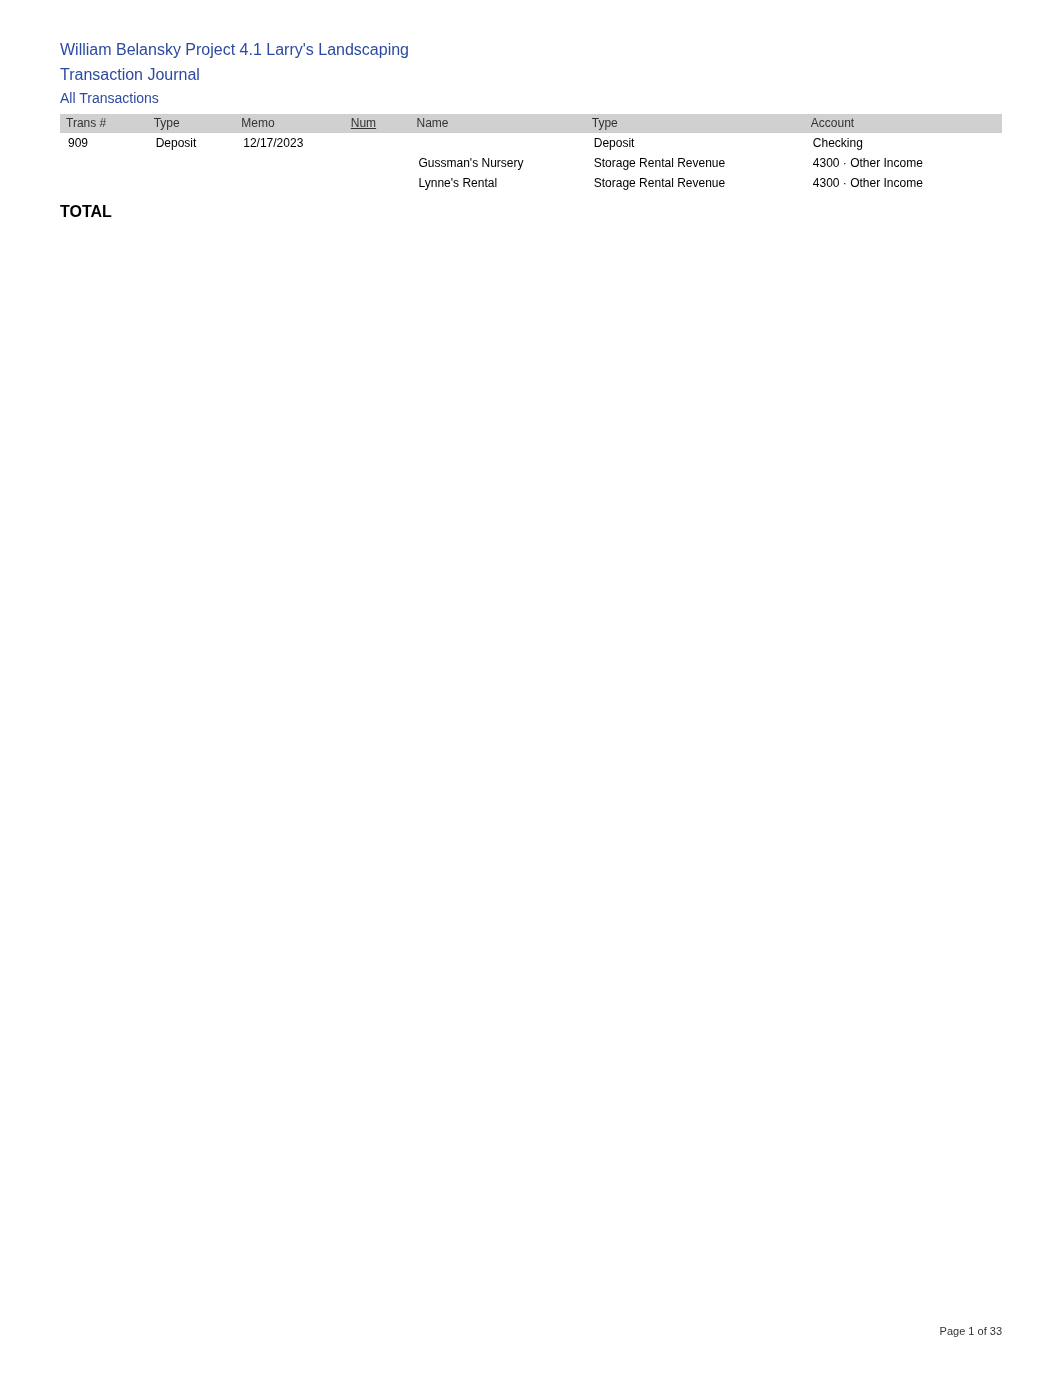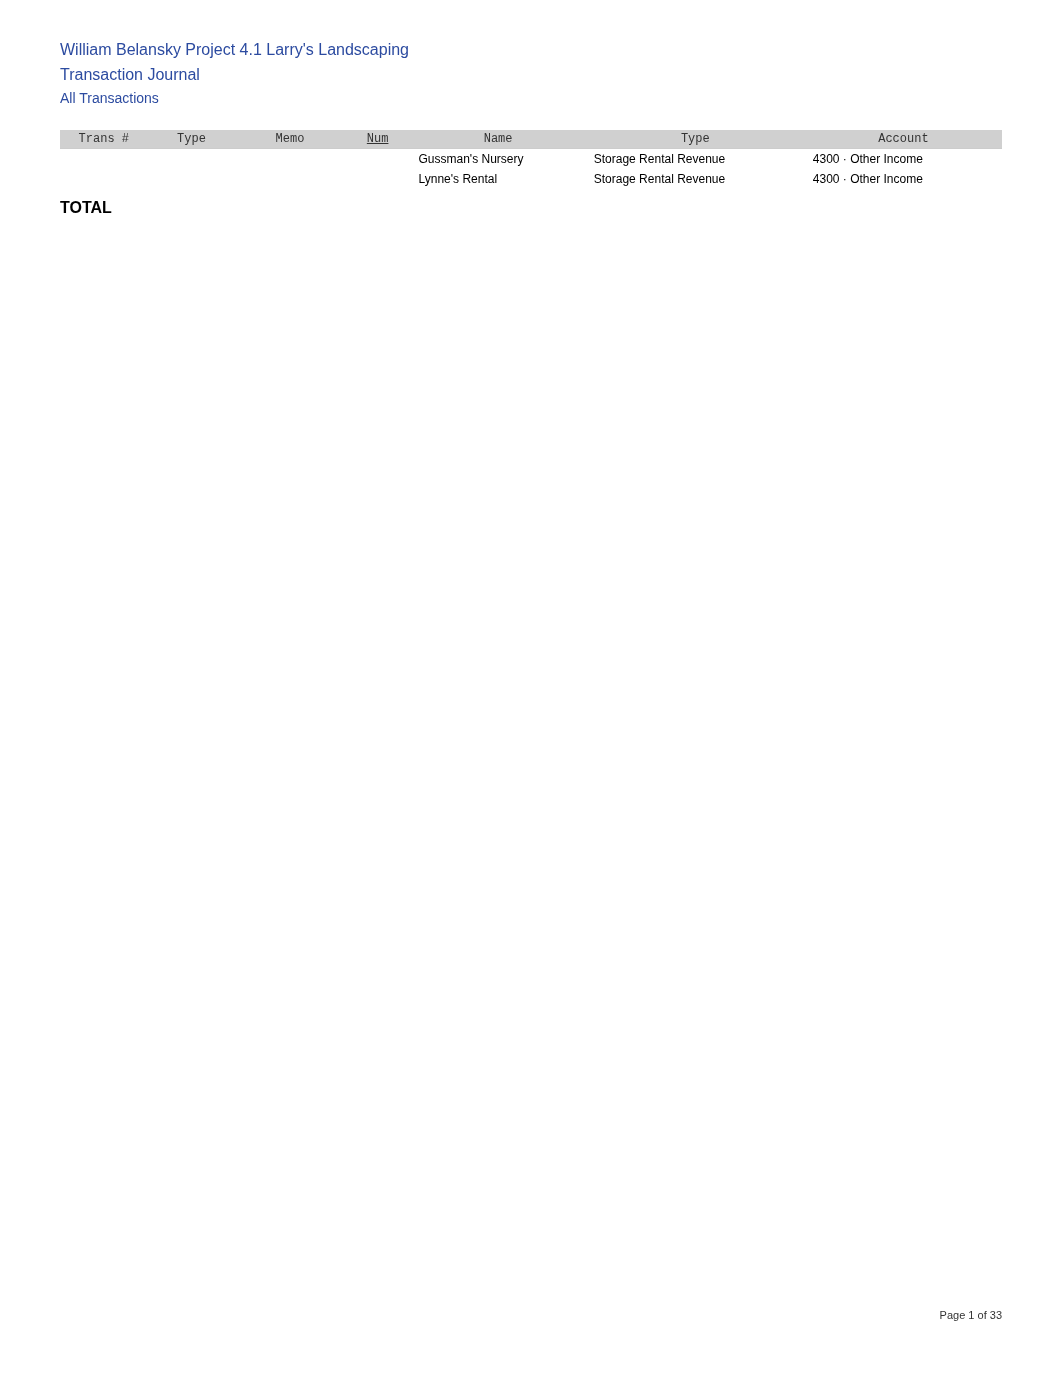--- a/index.html
+++ b/index.html
@@ -22,59 +22,58 @@
       color: #2c4ba0;
       font-size: 16px;
       font-weight: normal;
       line-height: 1.3;
       margin-bottom: 4px;
     }
 
     .report-subtitle {
       color: #2c4ba0;
       font-size: 14px;
-      margin-bottom: 24px;
+      margin-bottom: 8px;
     }
 
     table {
       width: 100%;
       border-collapse: collapse;
       margin-top: 4px;
     }
 
     thead tr th {
       font-weight: normal;
       font-size: 12px;
       color: #333;
       padding: 4px 8px;
-      text-align: center;
+      text-align: left;
       border-bottom: 1px solid #ccc;
       background: #e8e8e8;
-      font-family: Liberation Mono, monospace;
     }
 
     thead tr th.num-col {
       text-decoration: underline;
     }
 
     tbody tr td {
       padding: 3px 8px;
       font-size: 12px;
       vertical-align: top;
     }
 
     .total-row {
       margin-top: 10px;
       font-size: 16px;
       font-weight: bold;
     }
 
     .page-number {
       position: fixed;
-      bottom: 56px;
+      bottom: 40px;
       right: 60px;
       font-size: 11px;
       color: #333;
     }
 
     .col-trans { width: 80px; }
     .col-type  { width: 80px; }
     .col-date  { width: 100px; }
     .col-num   { width: 60px; }
     .col-name  { width: 160px; }
@@ -115,20 +114,29 @@
       </th>
       <th class="col-memo header-bg">
         <span>Type</span>
       </th>
       <th class="col-account header-bg">
         <span>Account</span>
       </th>
     </tr>
   </thead>
   <tbody id="table-body">
+  <tr>
+        <td>909</td>
+        <td>Deposit</td>
+        <td>12/17/2023</td>
+        <td></td>
+        <td></td>
+        <td>Deposit</td>
+        <td>Checking</td>
+      </tr>
       <tr>
         <td></td>
         <td></td>
         <td></td>
         <td></td>
         <td>Gussman's Nursery</td>
         <td>Storage Rental Revenue</td>
         <td>4300 · Other Income</td>
       </tr>
       <tr>

